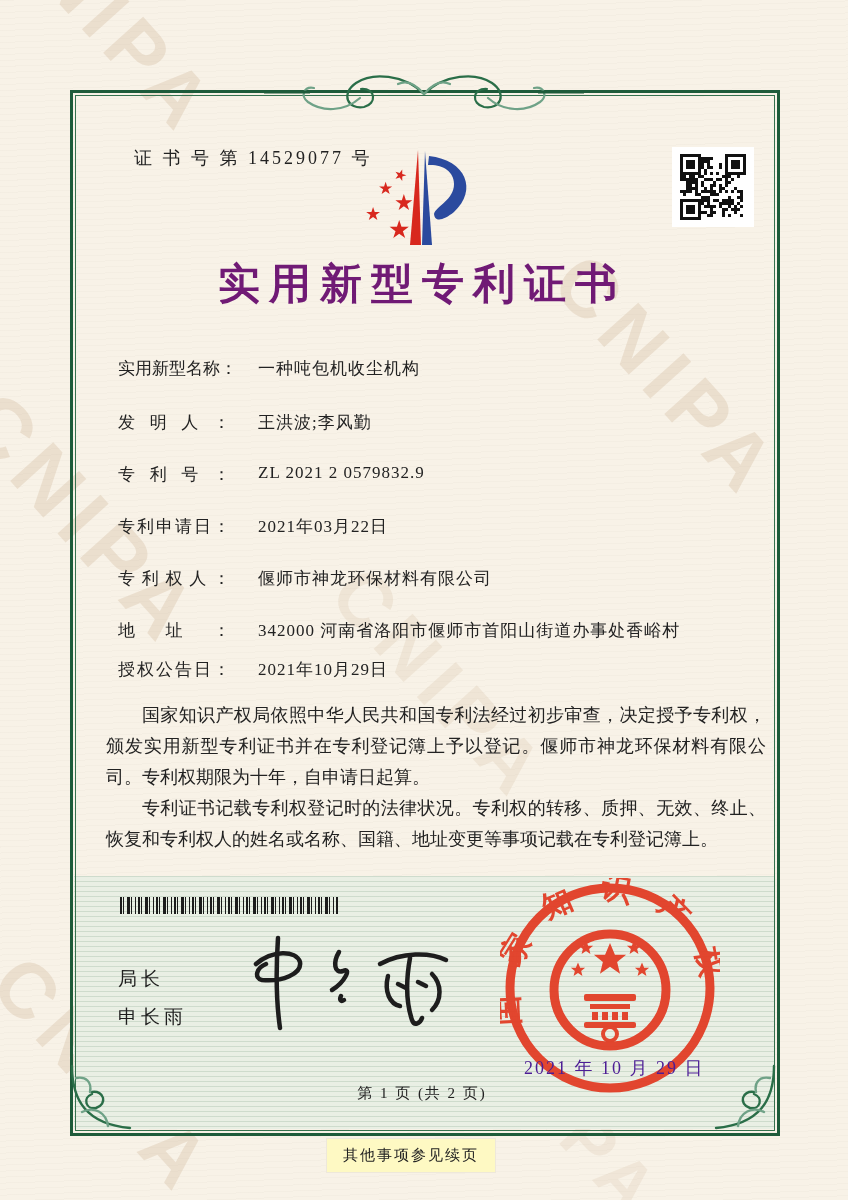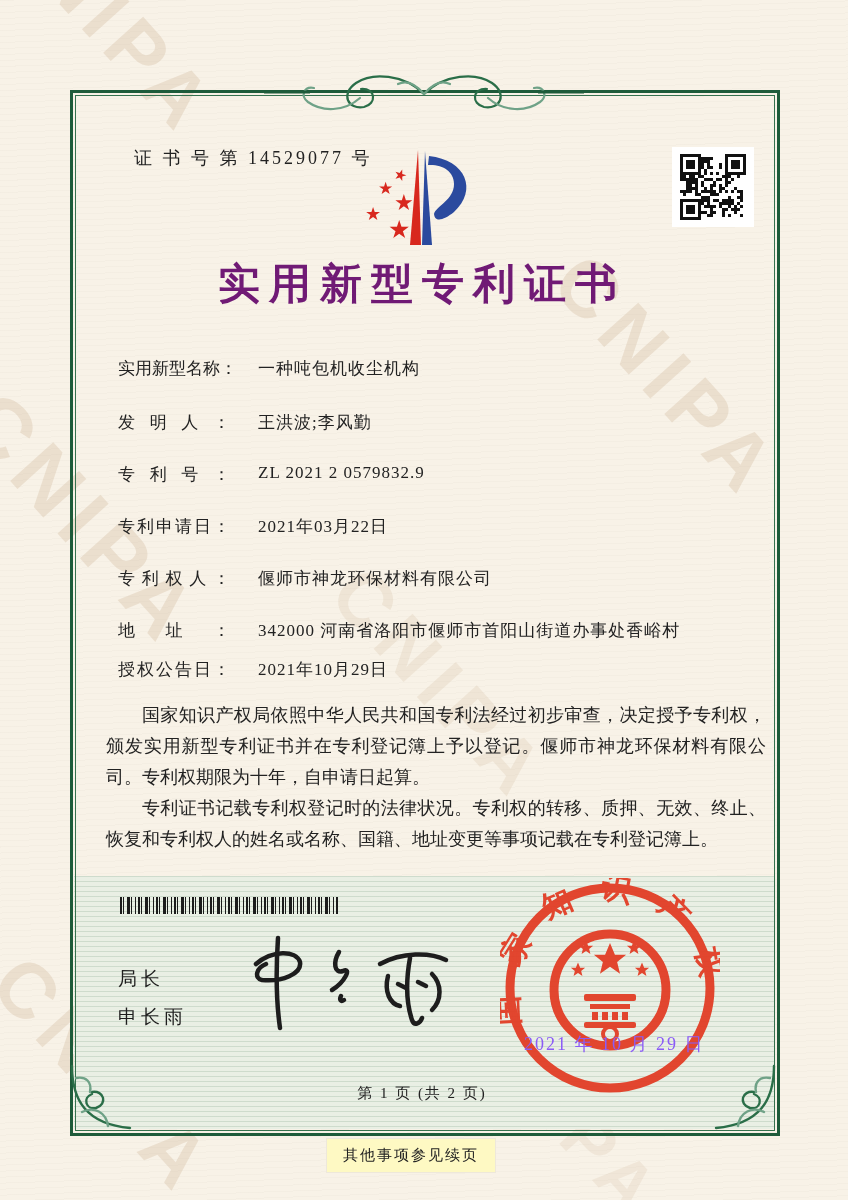--- a/index.html
+++ b/index.html
@@ -45,22 +45,22 @@
   .barcode{position:absolute;left:120px;top:897px;width:218px;height:17px;z-index:4;
     background:repeating-linear-gradient(90deg,
       #1c1c1c 0 2px,transparent 2px 3px,#1c1c1c 3px 4px,transparent 4px 7px,
       #1c1c1c 7px 10px,transparent 10px 11px,#1c1c1c 11px 12px,transparent 12px 15px,
       #1c1c1c 15px 16px,transparent 16px 18px);}
   .signer{position:absolute;left:118px;z-index:5;
     font-family:"Liberation Sans","DejaVu Sans",sans-serif;
     font-size:19px;letter-spacing:4px;color:#1d1d1d;}
   .signature{position:absolute;left:242px;top:930px;z-index:6;}
   .seal{position:absolute;left:500px;top:878px;z-index:5;opacity:.93;}
-  .seal-date{position:absolute;left:524px;top:1032px;z-index:6;font-size:18px;
-    letter-spacing:2px;color:#8b5cf6;}
+  .seal-date{position:absolute;left:524px;top:1056px;z-index:6;font-size:18px;
+    letter-spacing:2px;color:#4c1d95;}
   .page-footer{position:absolute;left:70px;top:1084px;width:704px;text-align:center;
     font-size:15px;letter-spacing:2px;z-index:4;}
   .continuation{position:absolute;left:326px;top:1138px;z-index:4;background:#fef9c3;
     border:1px solid #eee8da;padding:7px 16px;font-size:15px;letter-spacing:2px;}
   .qr-wrap{position:absolute;left:672px;top:147px;width:82px;height:80px;background:#fff;z-index:4;}
   .qr{position:absolute;left:8px;top:7px;}
   .logo{position:absolute;left:350px;top:144px;z-index:4;}
 </style>
 </head>
 <body>

